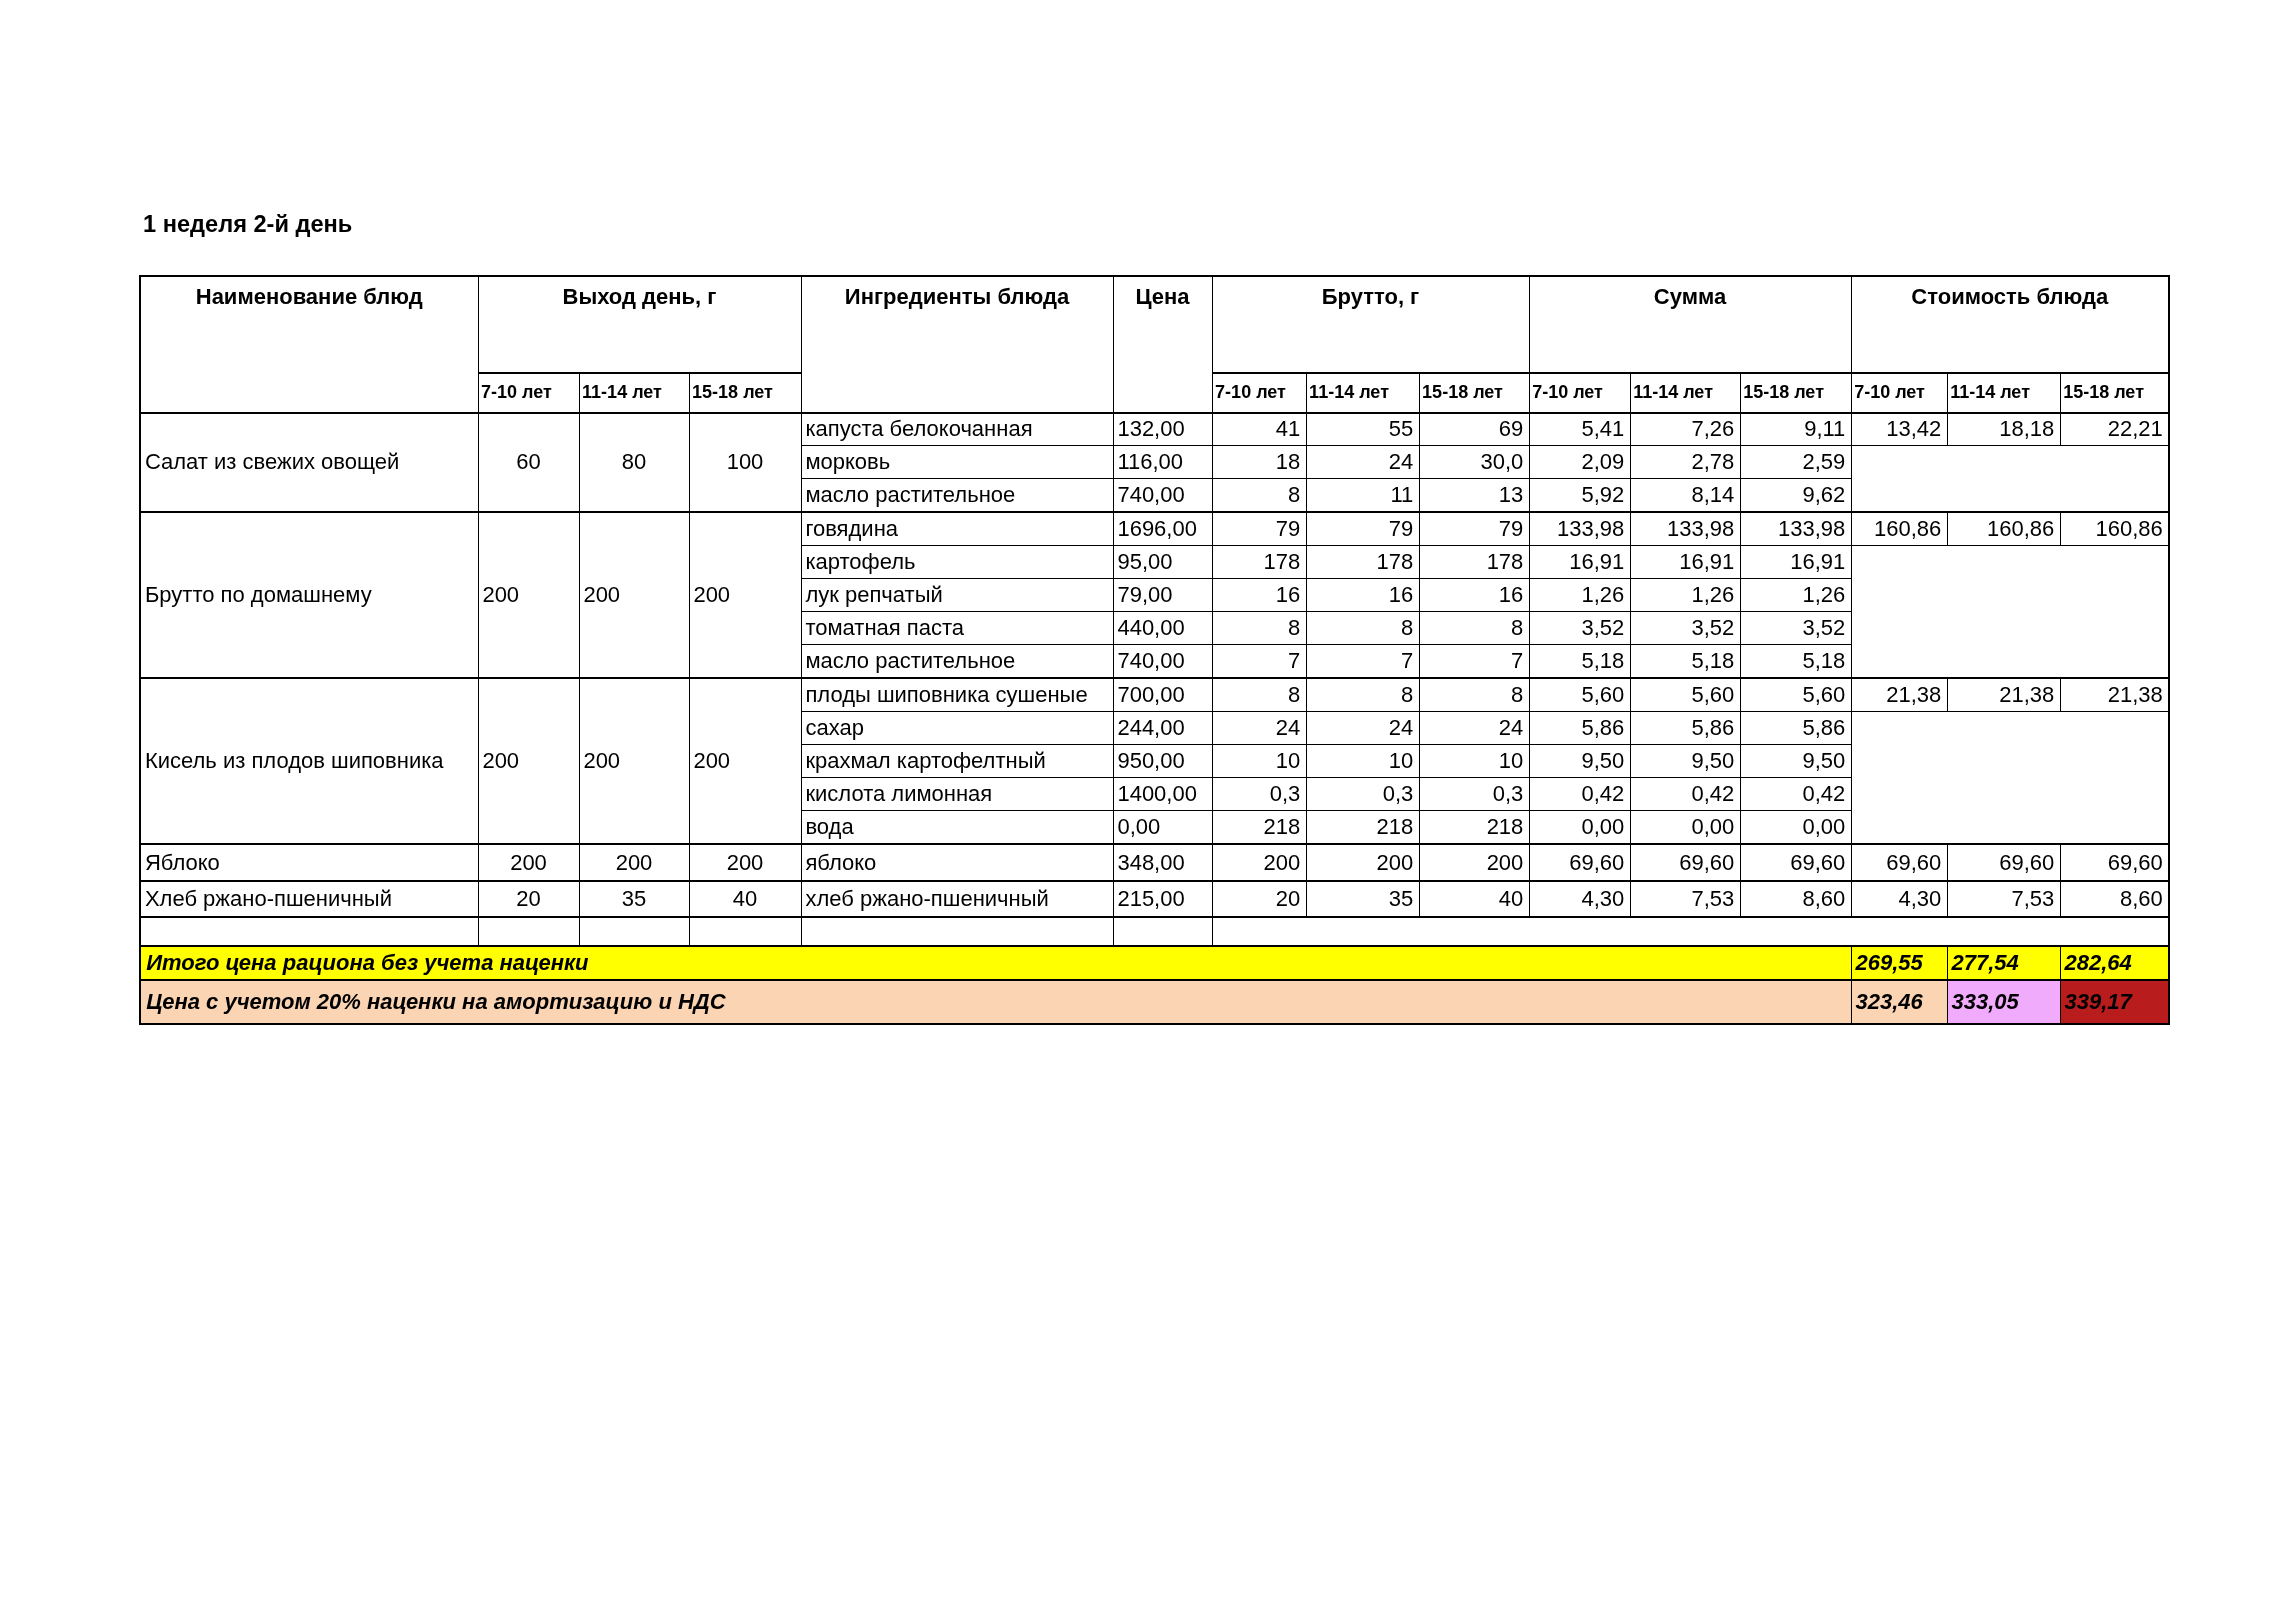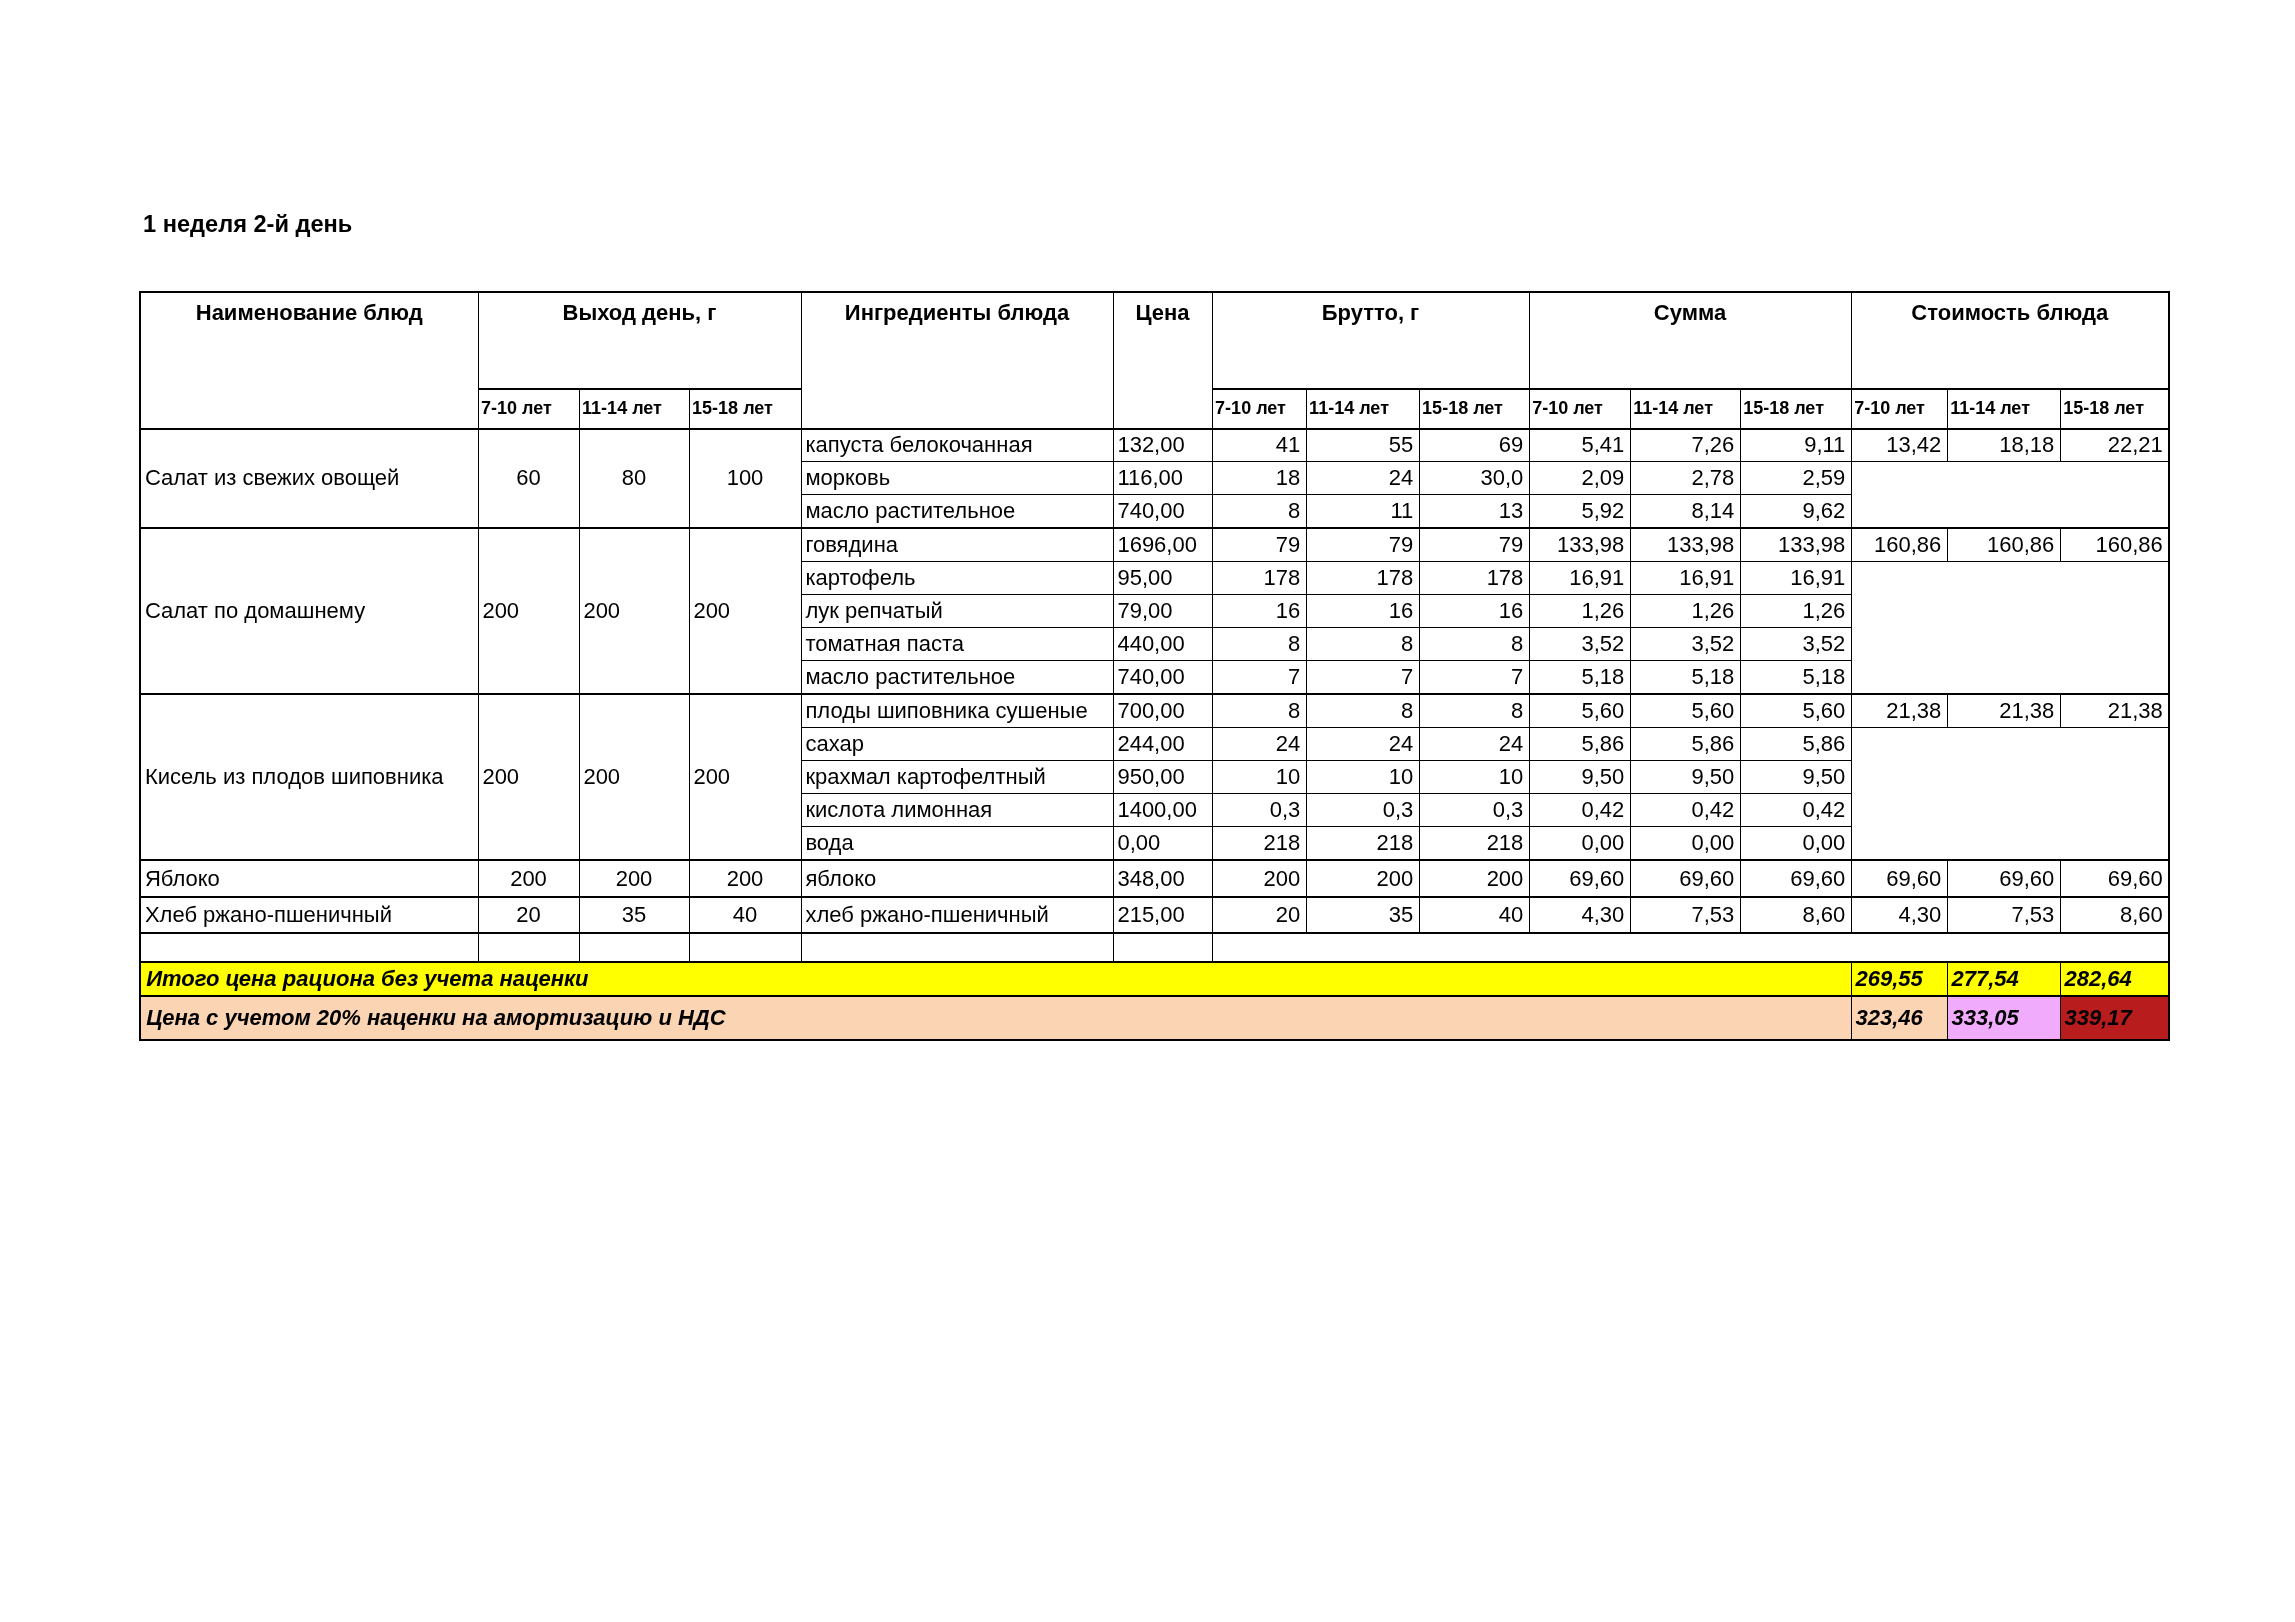--- a/index.html
+++ b/index.html
@@ -15,21 +15,21 @@
   .title {
     position: absolute;
     left: 143px;
     top: 211px;
     font-size: 23.6px;
     font-weight: bold;
   }
   table.menu {
     position: absolute;
     left: 139px;
-    top: 291px;
+    top: 275px;
     width: 2030px;
     table-layout: fixed;
     border-collapse: collapse;
     border: 2.6px solid #000;
   }
   .menu th, .menu td {
     border: 1.3px solid #000;
     overflow: hidden;
     white-space: nowrap;
   }
@@ -158,21 +158,21 @@
           <td class="c-ing">масло растительное</td>
           <td class="c-price">740,00</td>
           <td class="c-num">8</td>
           <td class="c-num">11</td>
           <td class="c-num">13</td>
           <td class="c-num">5,92</td>
           <td class="c-num">8,14</td>
           <td class="c-num">9,62</td>
         </tr>
         <tr class="dr gf">
-          <td class="c-dish" rowspan="5">Салат по домашнему</td>
+          <td class="c-dish" rowspan="5">Брутто по домашнему</td>
           <td class="c-out out-l" rowspan="5">200</td>
           <td class="c-out out-l" rowspan="5">200</td>
           <td class="c-out out-l" rowspan="5">200</td>
           <td class="c-ing">говядина</td>
           <td class="c-price">1696,00</td>
           <td class="c-num">79</td>
           <td class="c-num">79</td>
           <td class="c-num">79</td>
           <td class="c-num">133,98</td>
           <td class="c-num">133,98</td>

